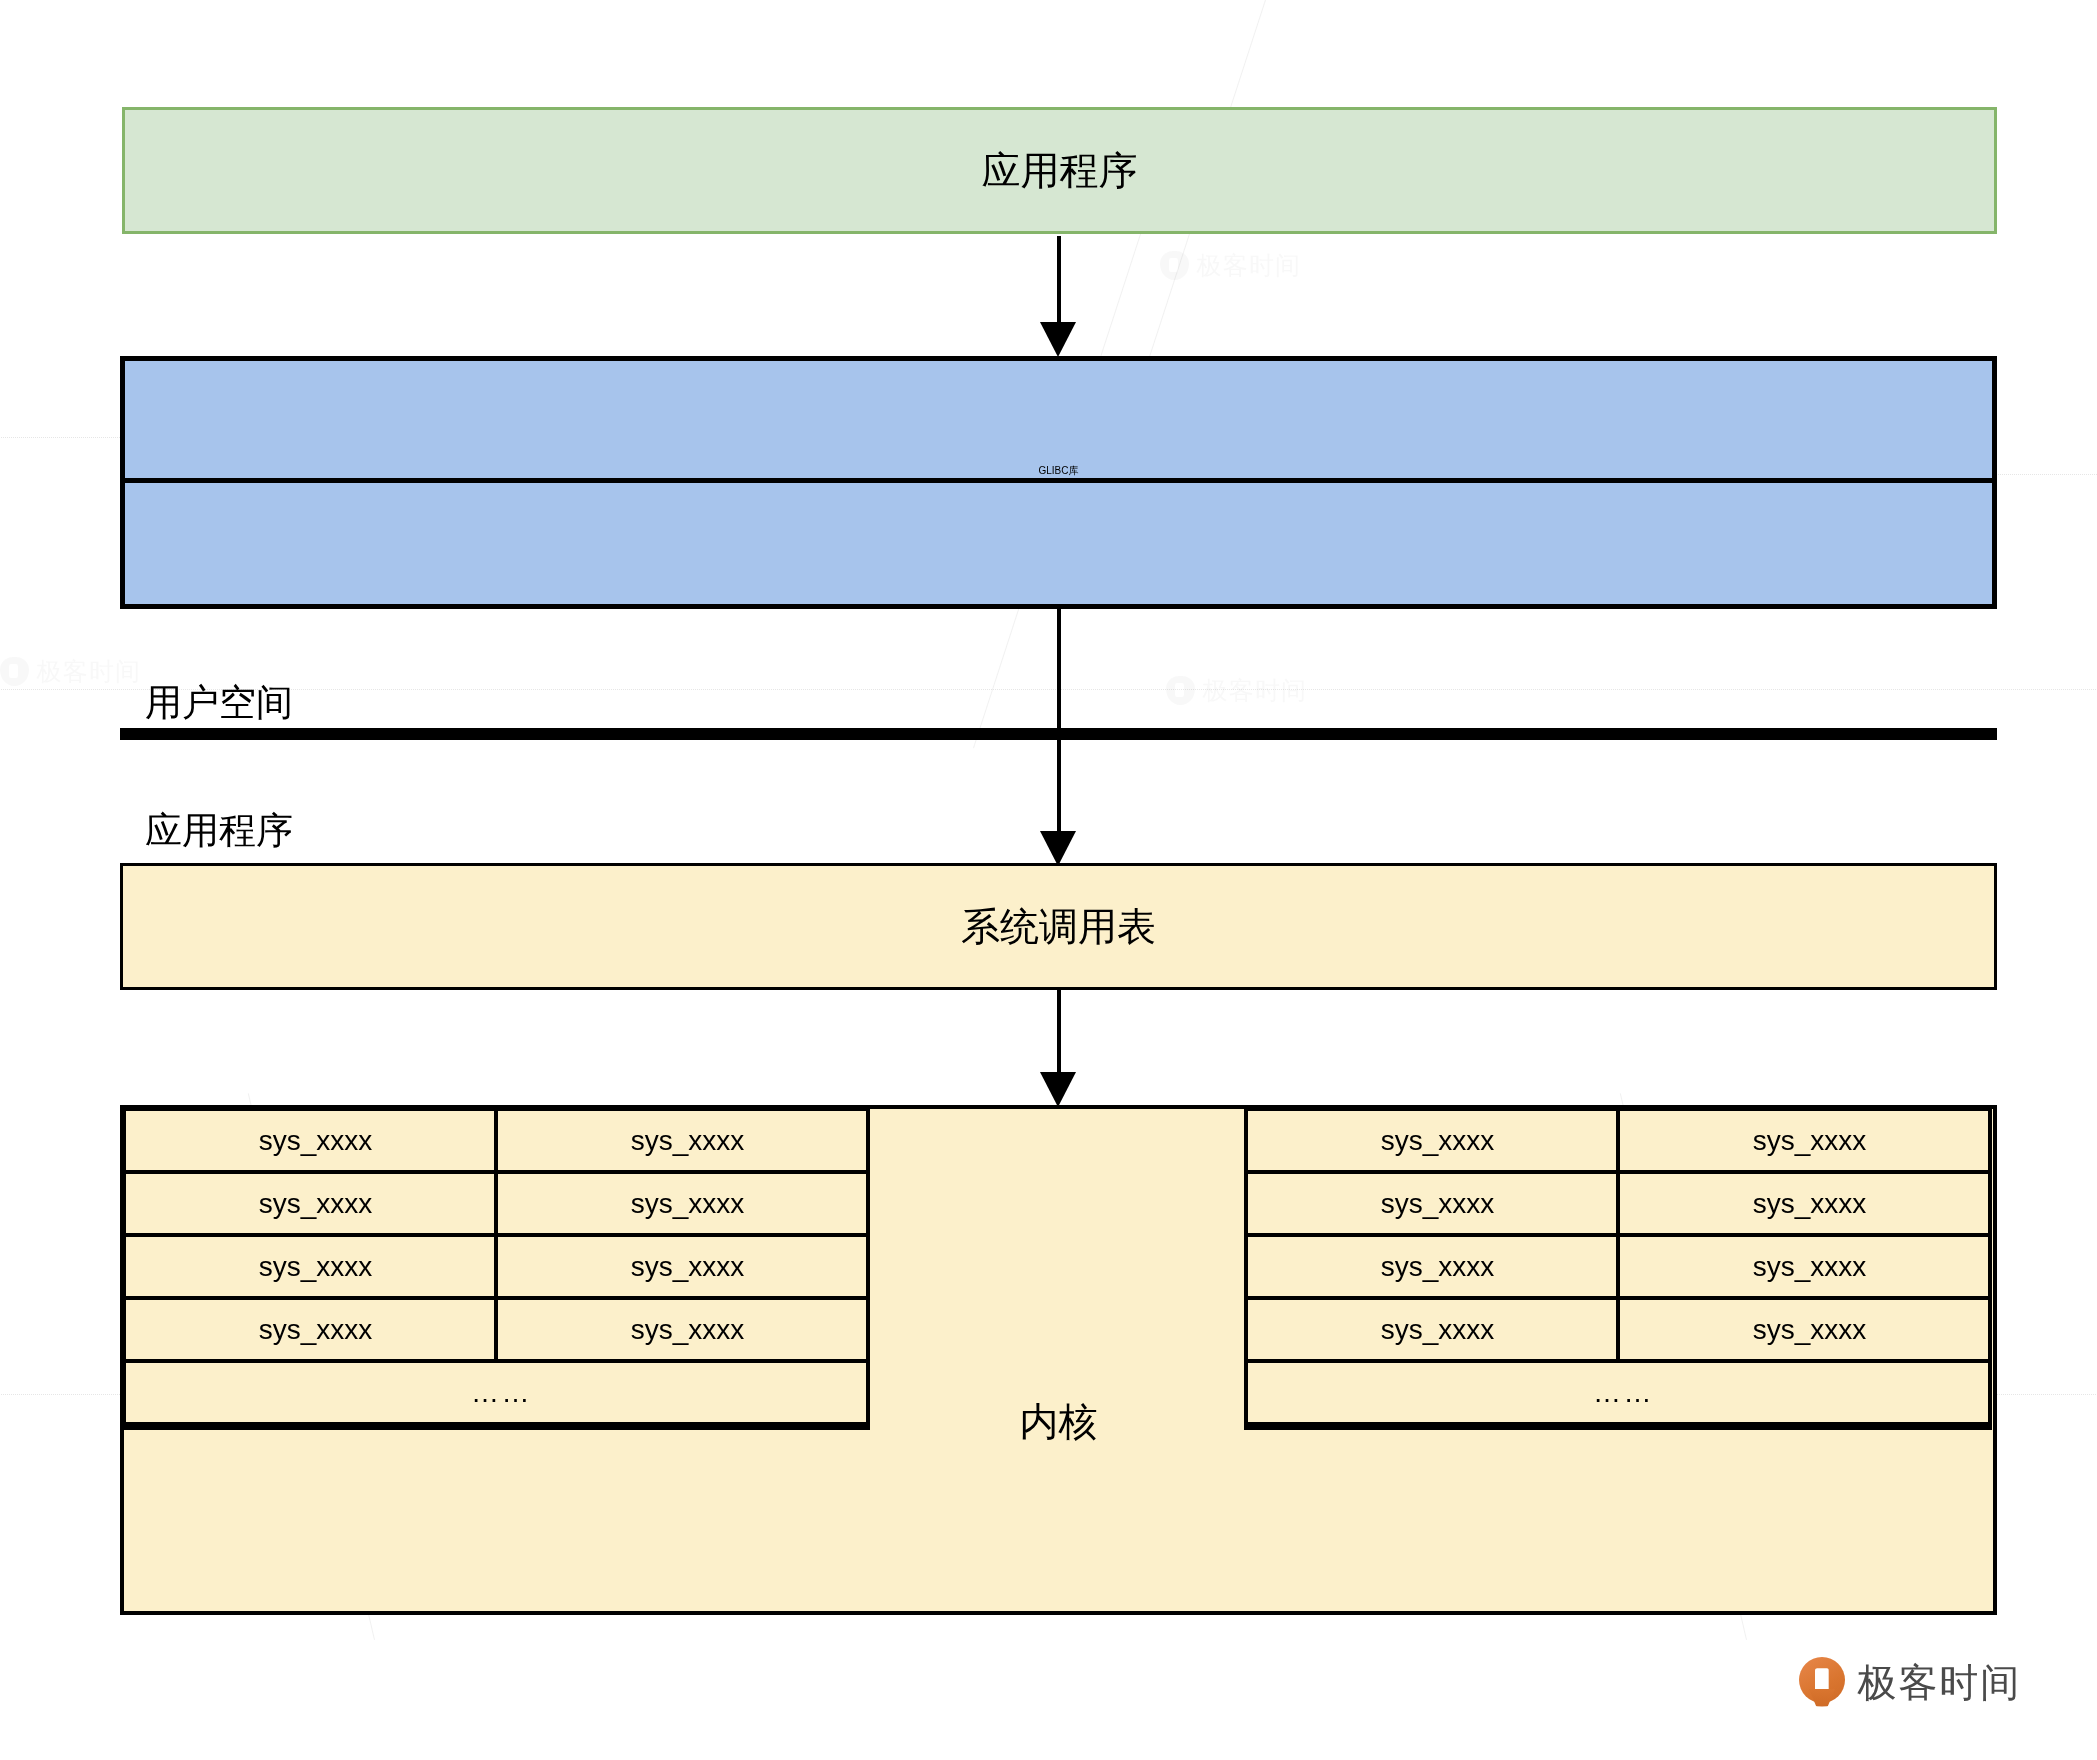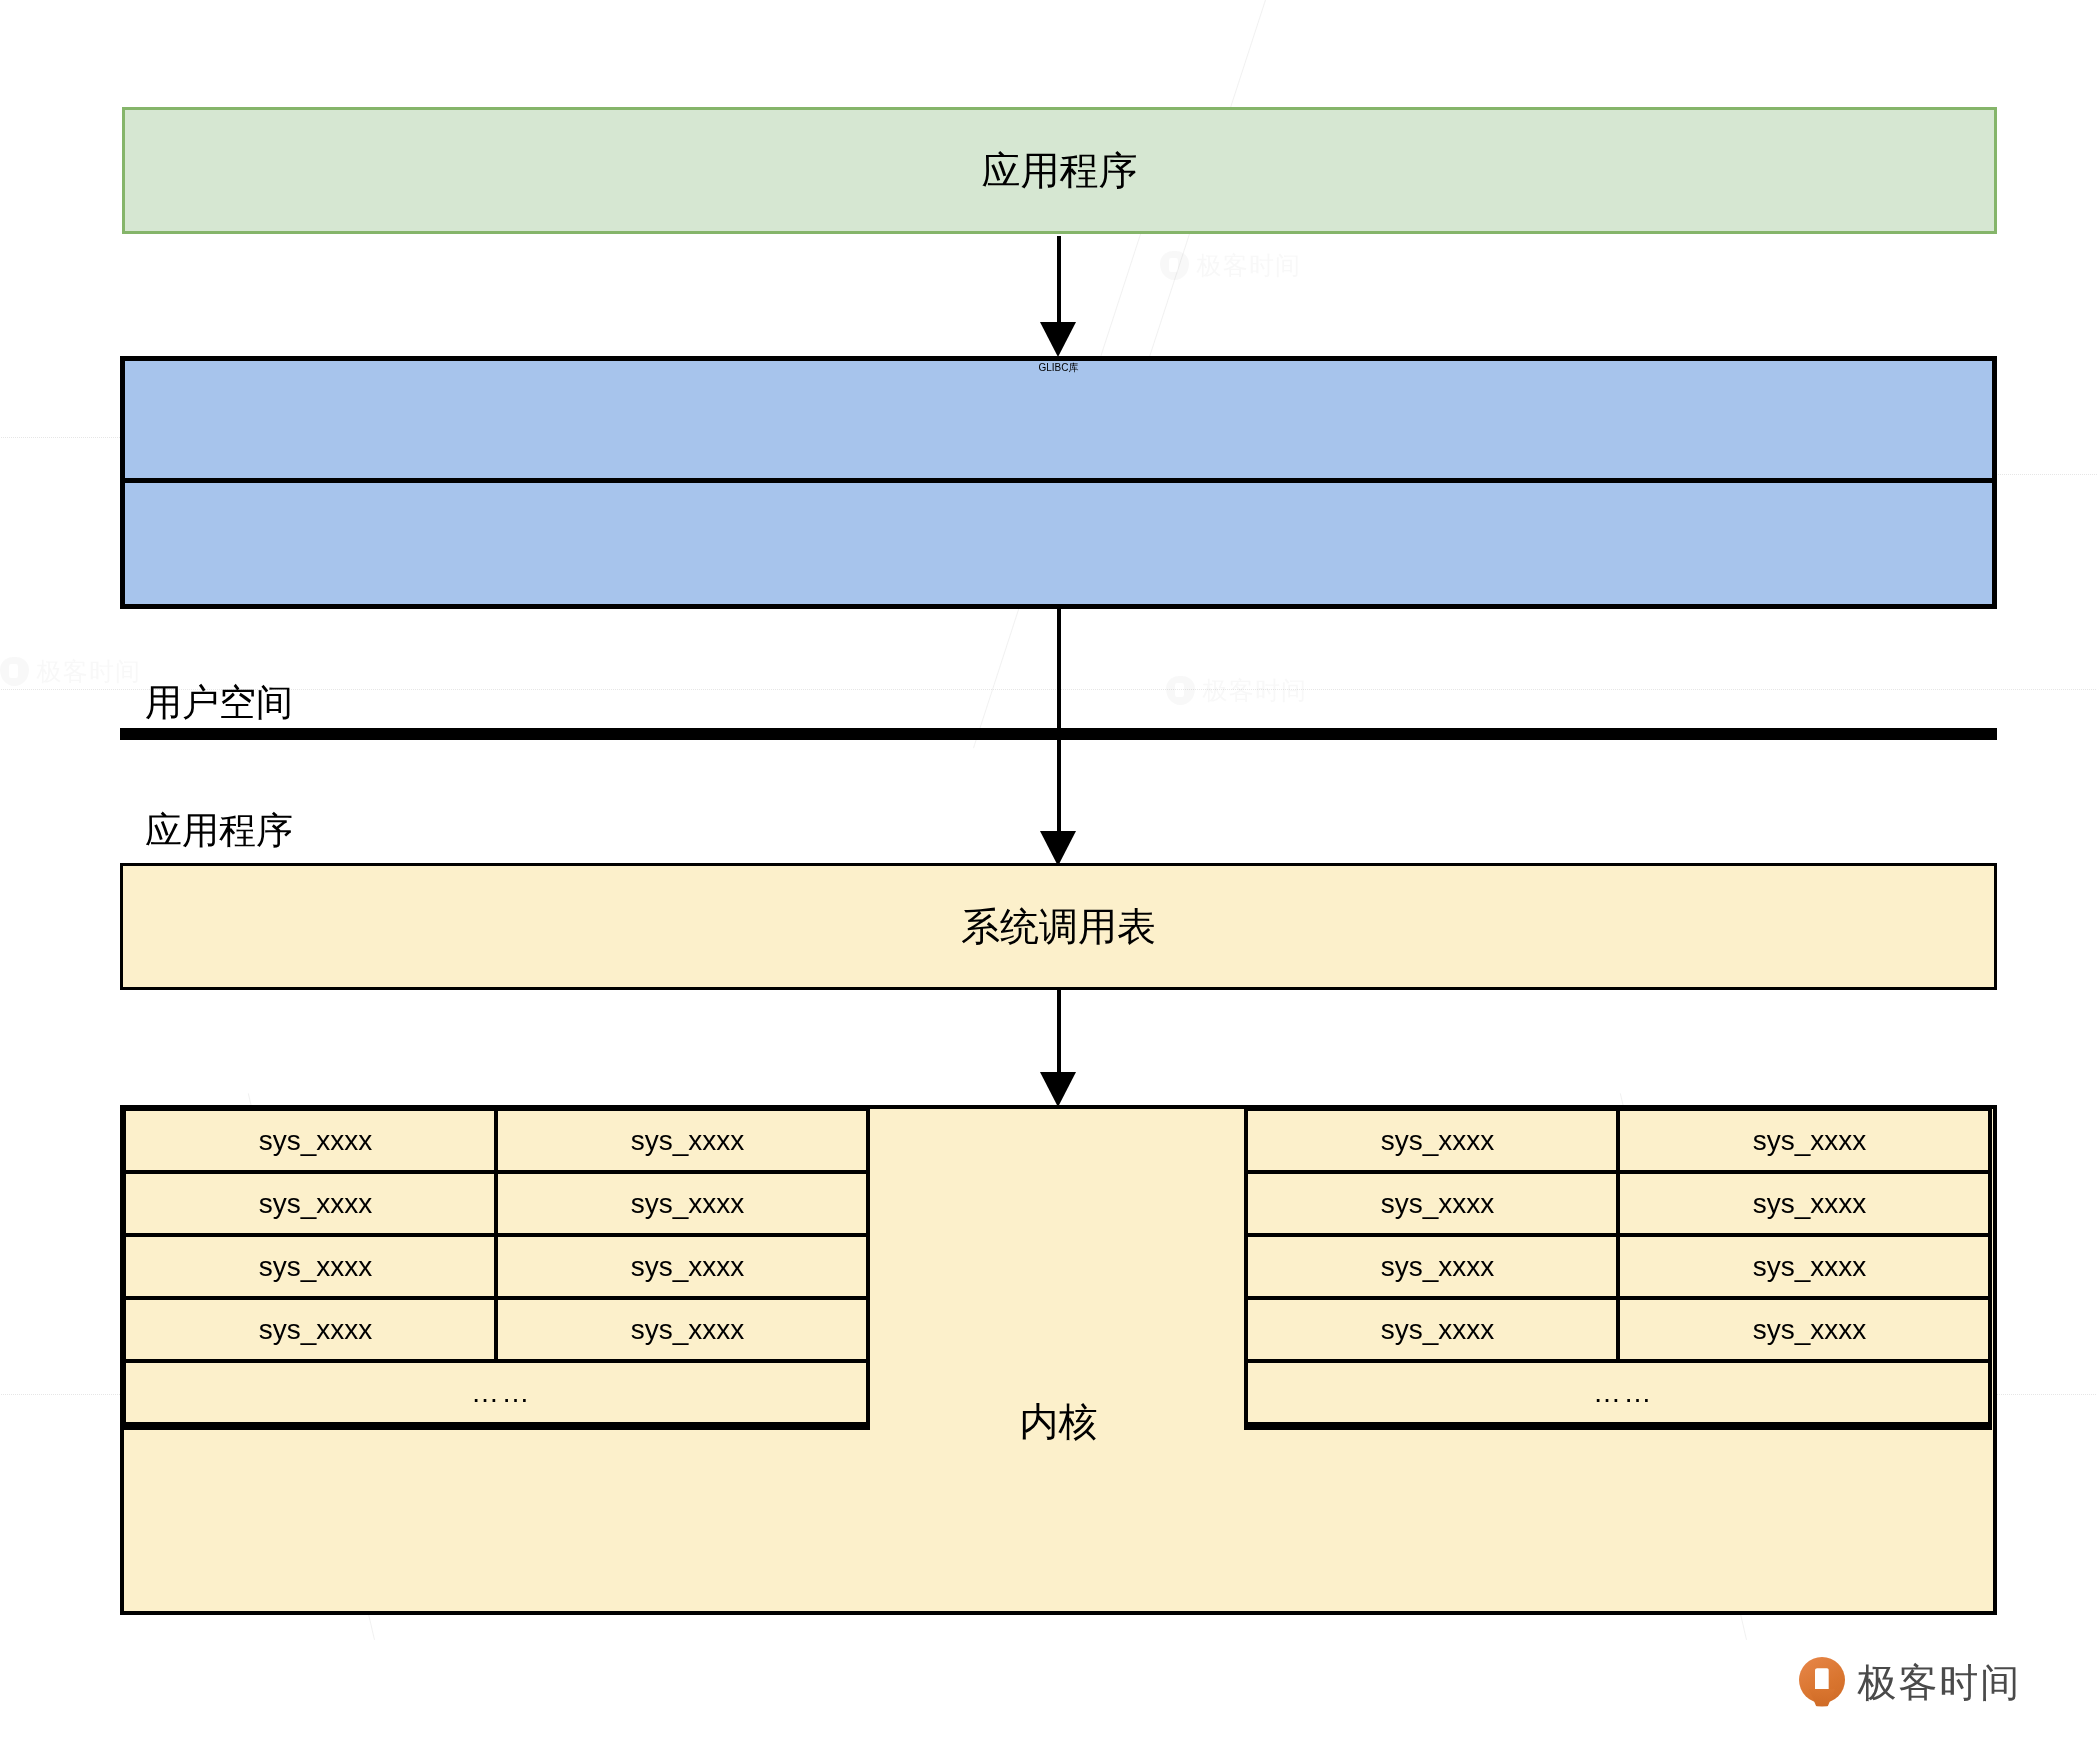--- a/index.html
+++ b/index.html
@@ -45,21 +45,21 @@
     background:#d6e7d2;border:3.7px solid #85b56a;
   }
 
   #glibc-group{
     left:120px;top:356px;width:1877px;height:253px;
     border:5.6px solid #000;background:#a7c4ec;box-sizing:border-box;z-index:10;
     position:absolute;
   }
   #glibc-box{
     position:absolute;left:0;top:0;width:100%;height:50%;
-    display:flex;align-items:flex-start;justify-content:center;
+    display:flex;align-items:flex-end;justify-content:center;
     border-bottom:5.6px solid #000;box-sizing:border-box;
   }
   #trap-box{
     position:absolute;left:0;top:50%;width:100%;height:50%;
     display:flex;align-items:center;justify-content:center;box-sizing:border-box;
   }
 
   .space-label{
     position:absolute;font-size:37px;color:#000;z-index:12;line-height:1;margin-top:41px;
   }

